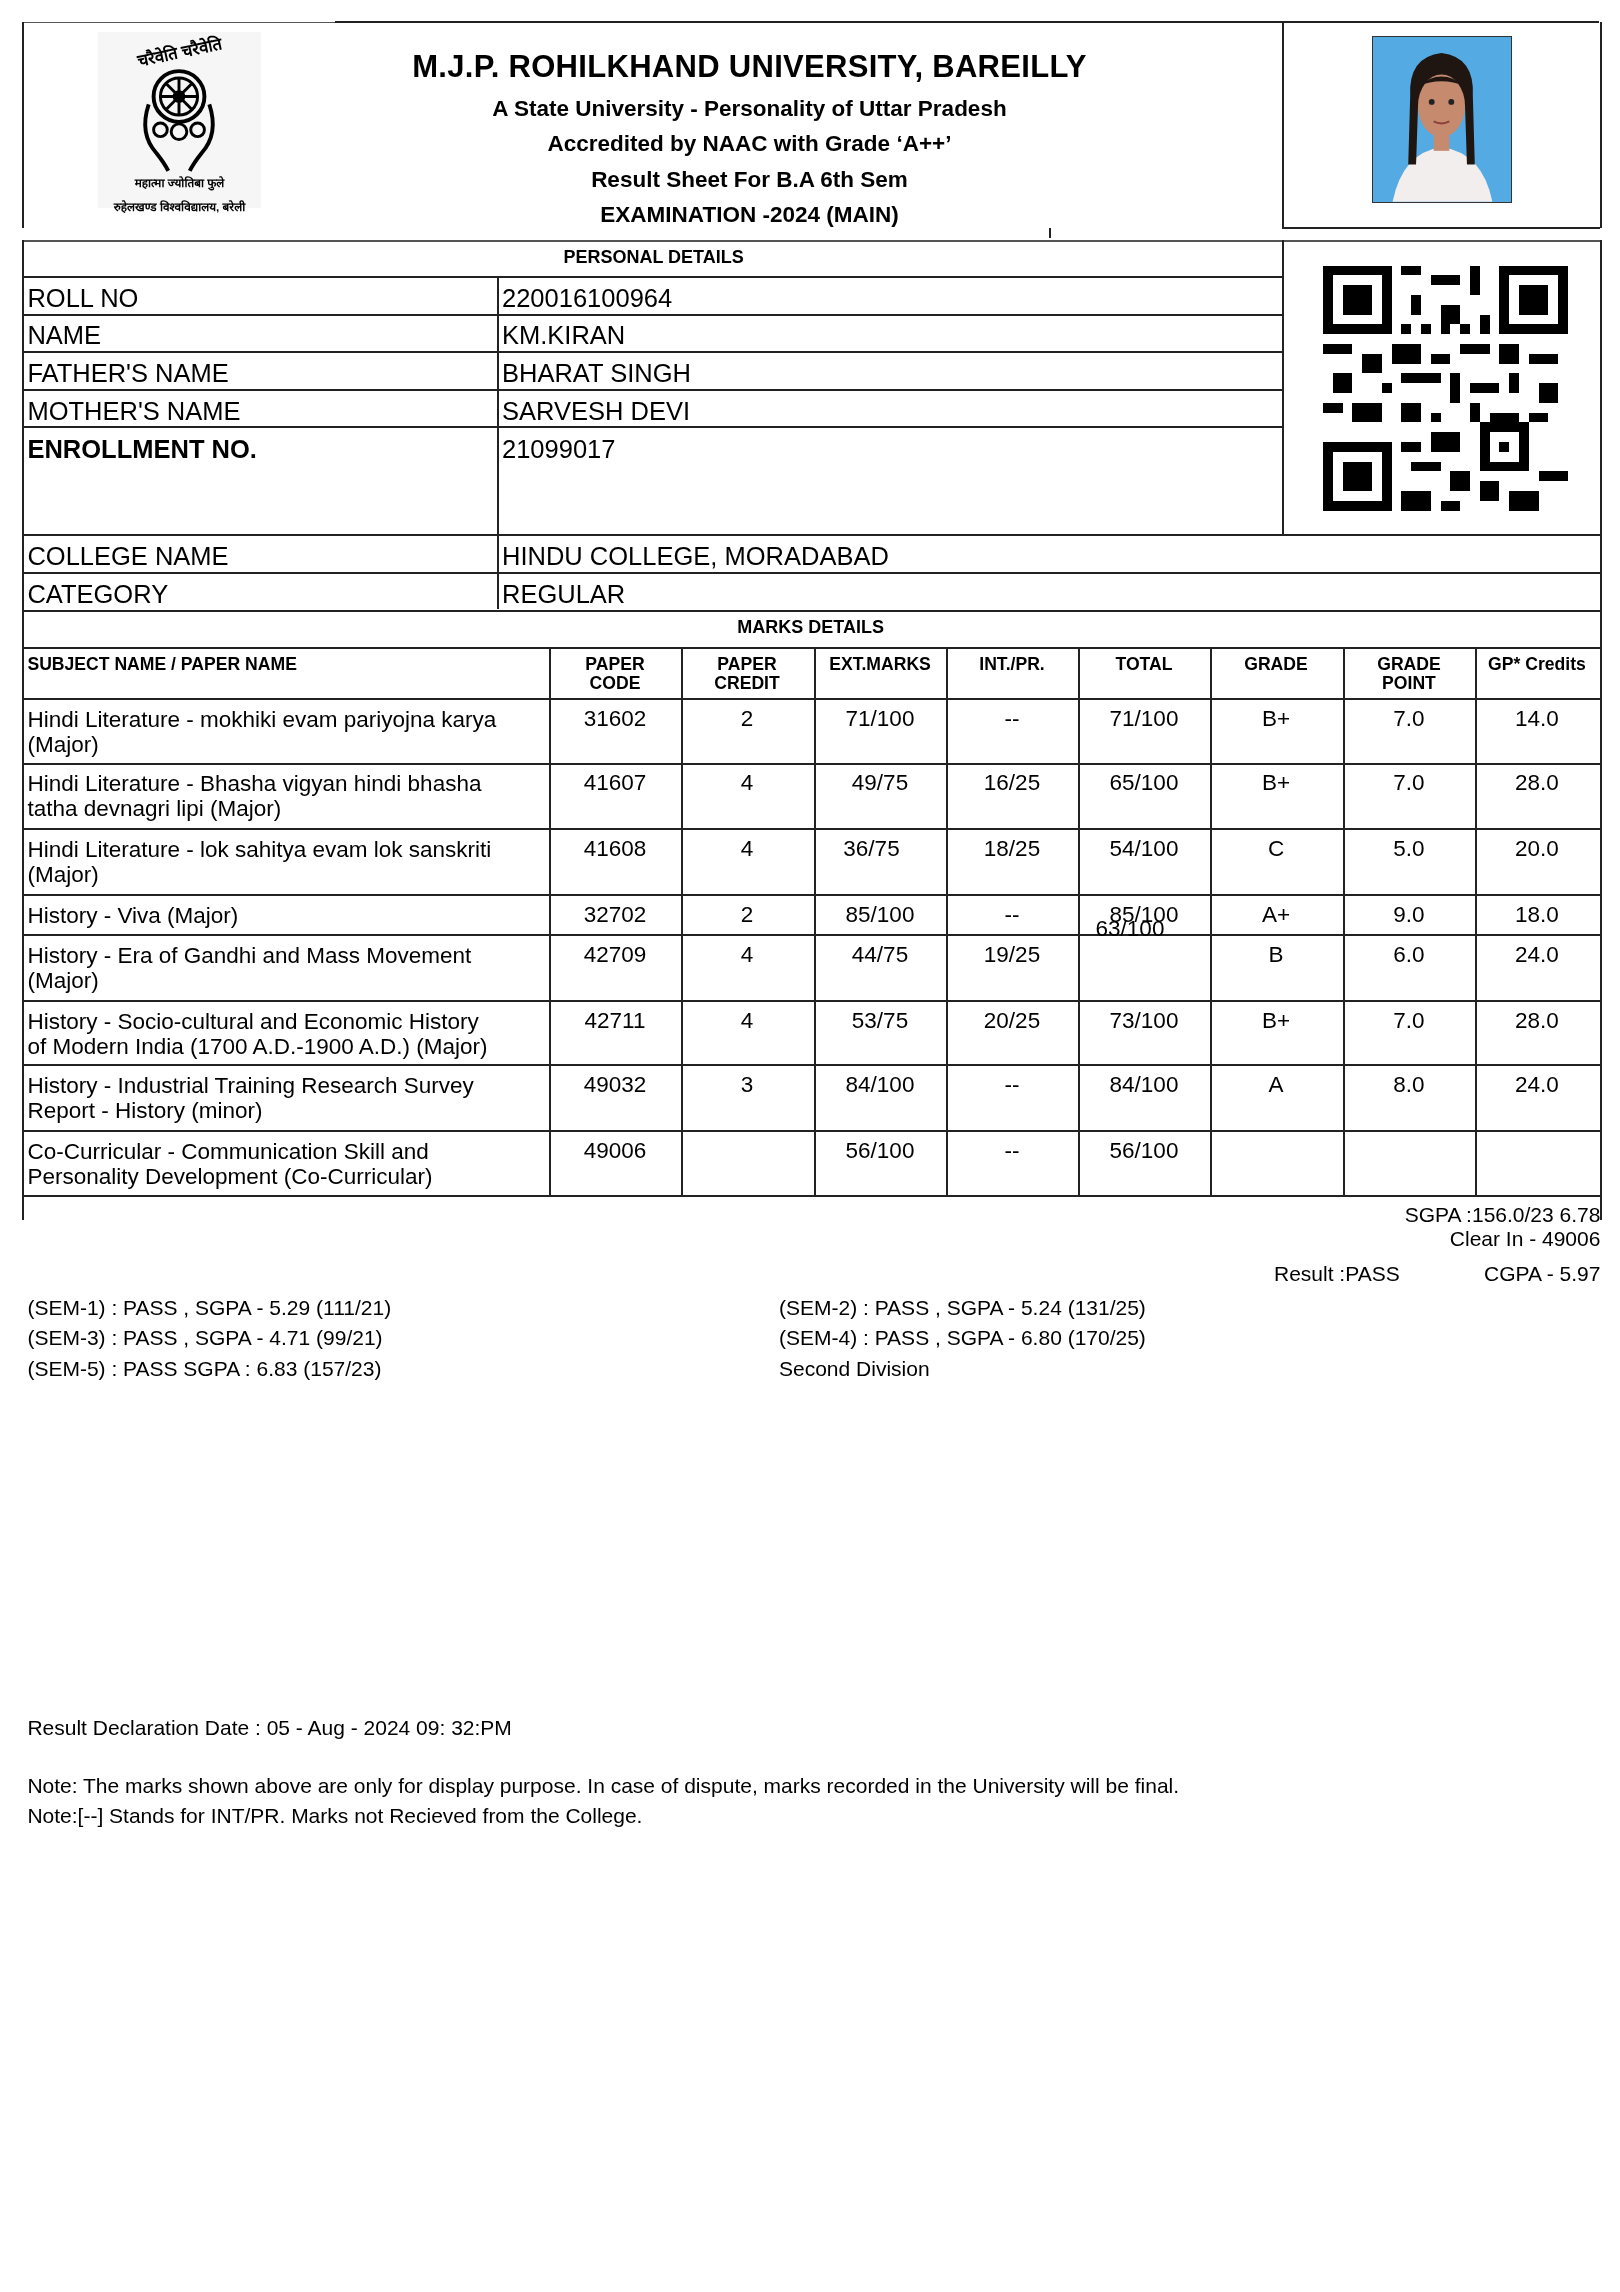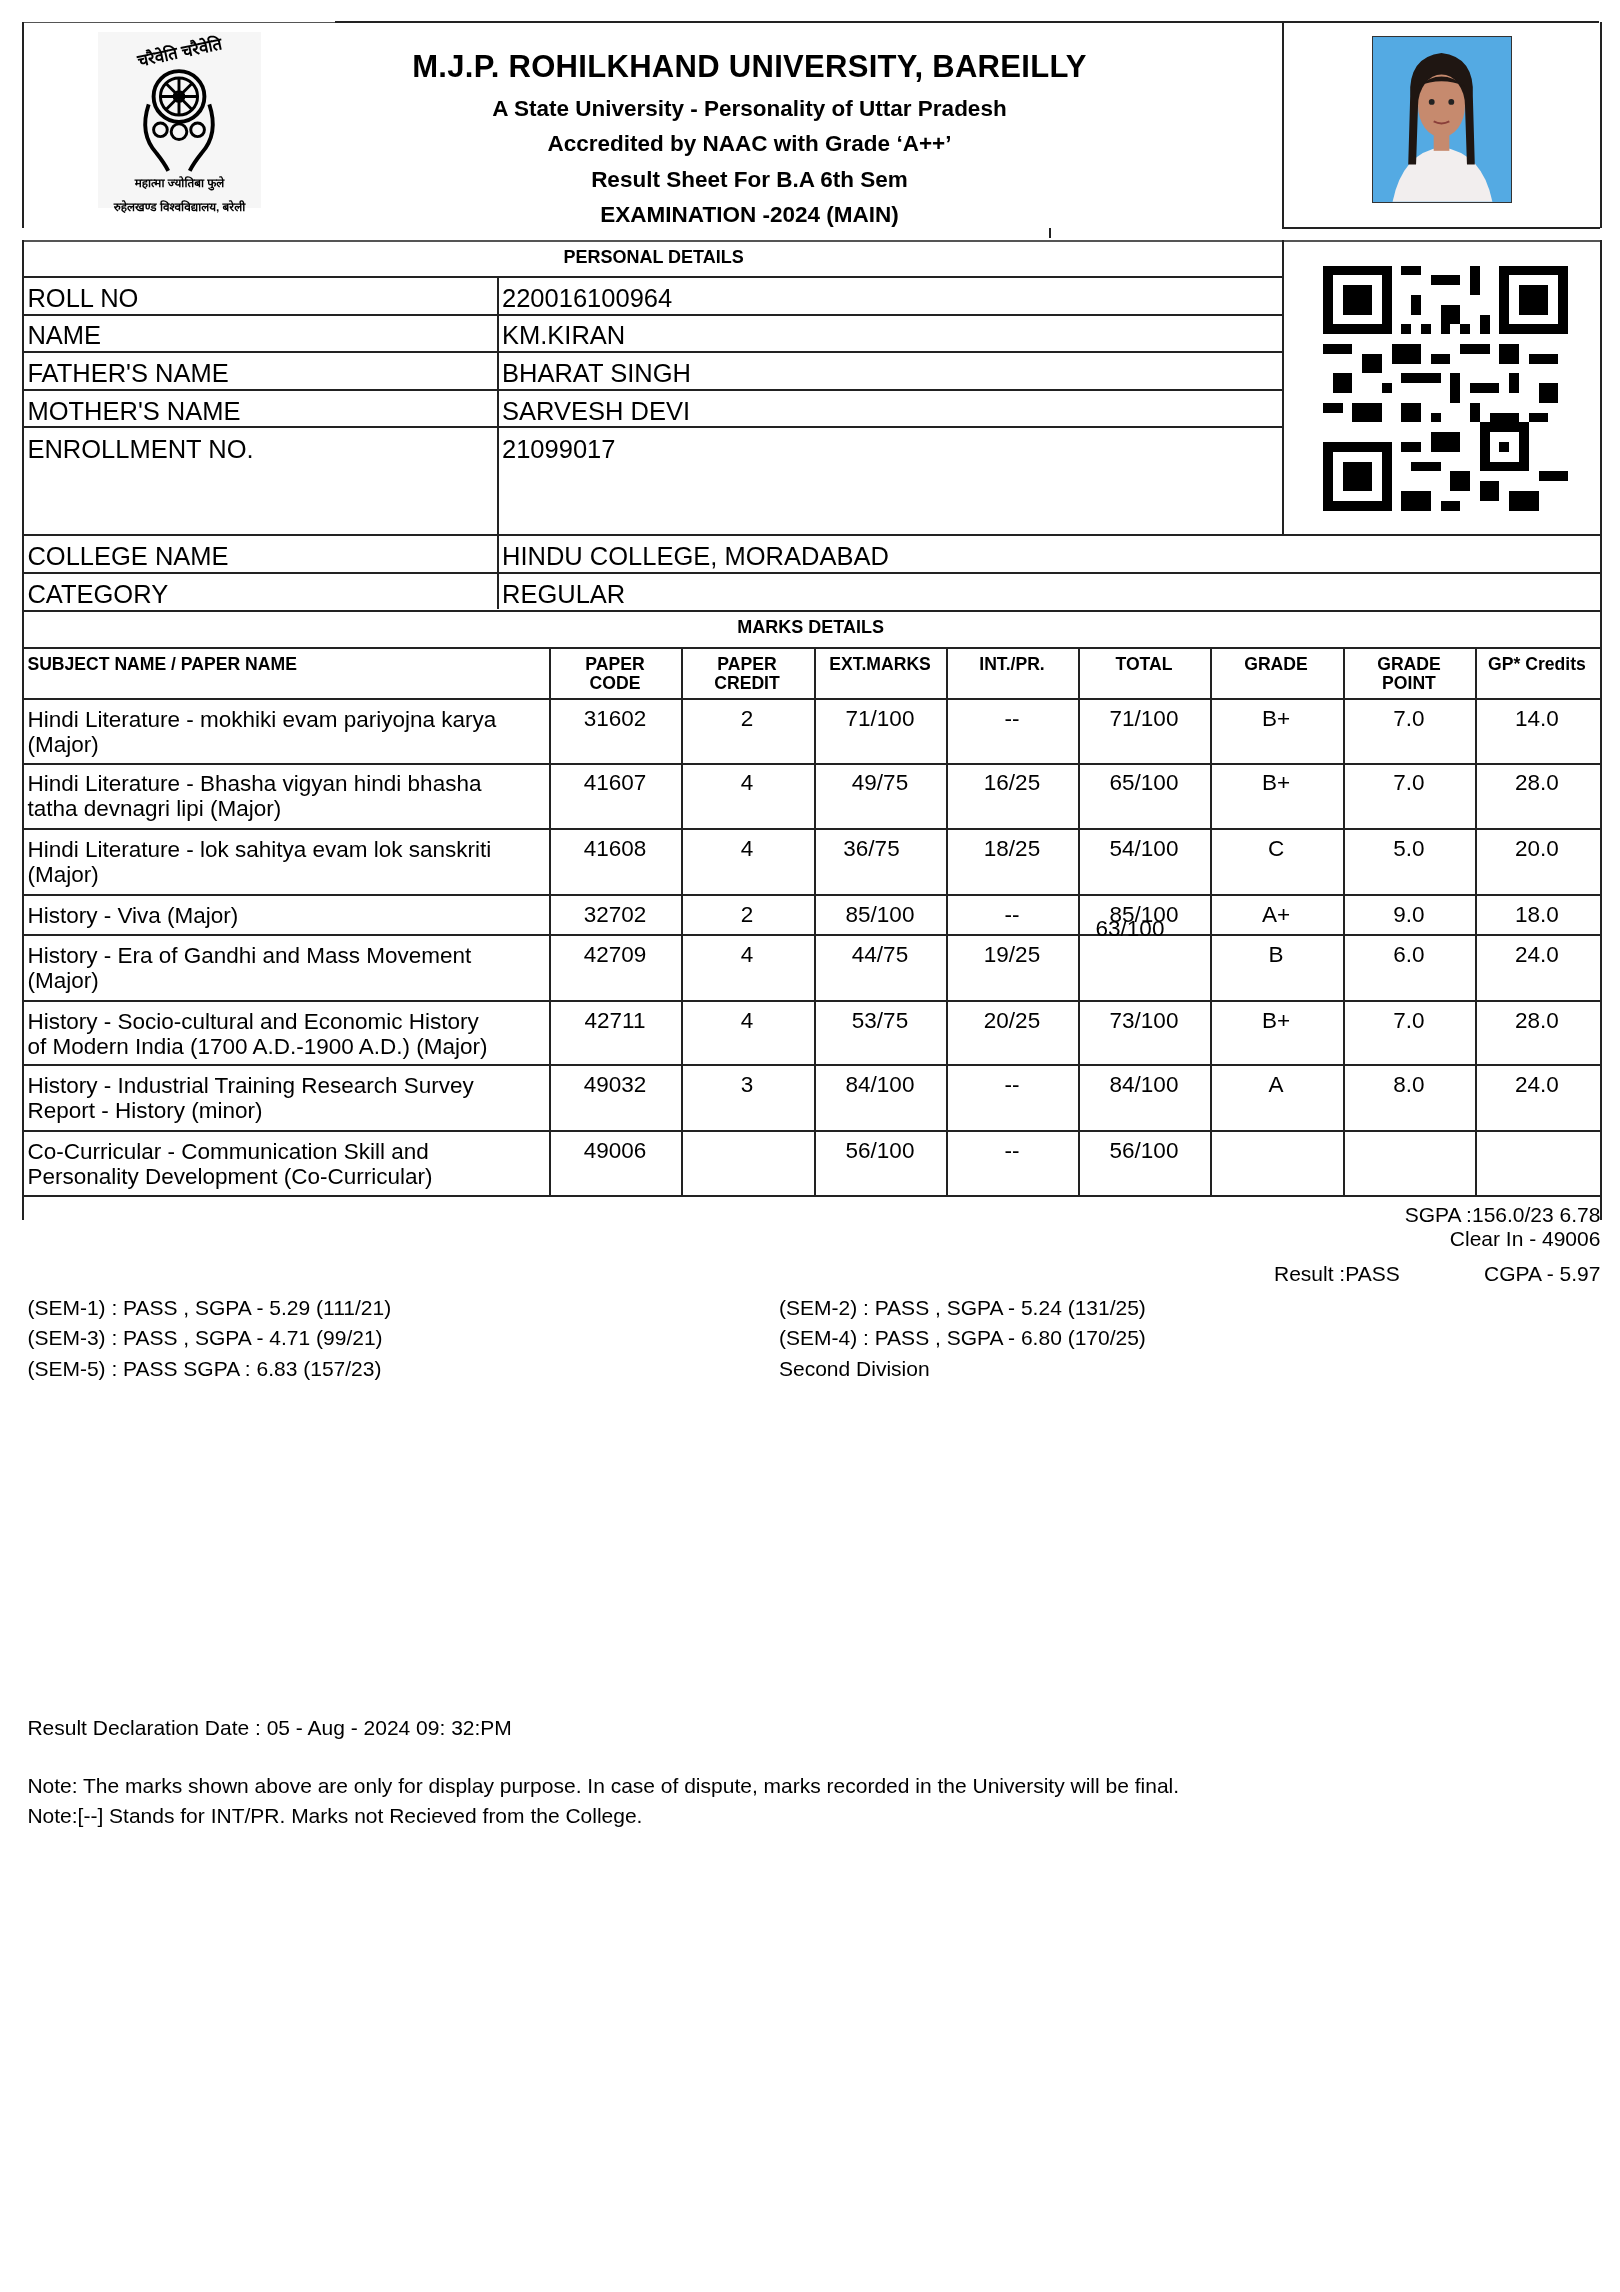--- a/index.html
+++ b/index.html
@@ -106,21 +106,21 @@
   <div class="hl" style="left:21.6px;top:610px;width:1578px;"></div>
 
   <div class="plabel" style="top:284px;">ROLL NO</div>
   <div class="pval" style="top:284px;">220016100964</div>
   <div class="plabel" style="top:321px;">NAME</div>
   <div class="pval" style="top:321px;">KM.KIRAN</div>
   <div class="plabel" style="top:359px;">FATHER'S NAME</div>
   <div class="pval" style="top:359px;">BHARAT SINGH</div>
   <div class="plabel" style="top:397px;">MOTHER'S NAME</div>
   <div class="pval" style="top:397px;">SARVESH DEVI</div>
-  <div class="plabel" style="top:435px;">ENROLLMENT NO.</div>
+  <div class="plabel" style="top:435px;font-weight:bold;">ENROLLMENT NO.</div>
   <div class="pval" style="top:435px;">21099017</div>
   <div class="plabel" style="top:542px;">COLLEGE NAME</div>
   <div class="pval" style="top:542px;">HINDU COLLEGE, MORADABAD</div>
   <div class="plabel" style="top:580px;">CATEGORY</div>
   <div class="pval" style="top:580px;">REGULAR</div>
 
   <svg class="qr" viewBox="0 0 25 25" shape-rendering="crispEdges">
     <rect width="25" height="25" fill="#fff"></rect>
     <g fill="#000">
       <rect x="0" y="0" width="7" height="7"></rect>

